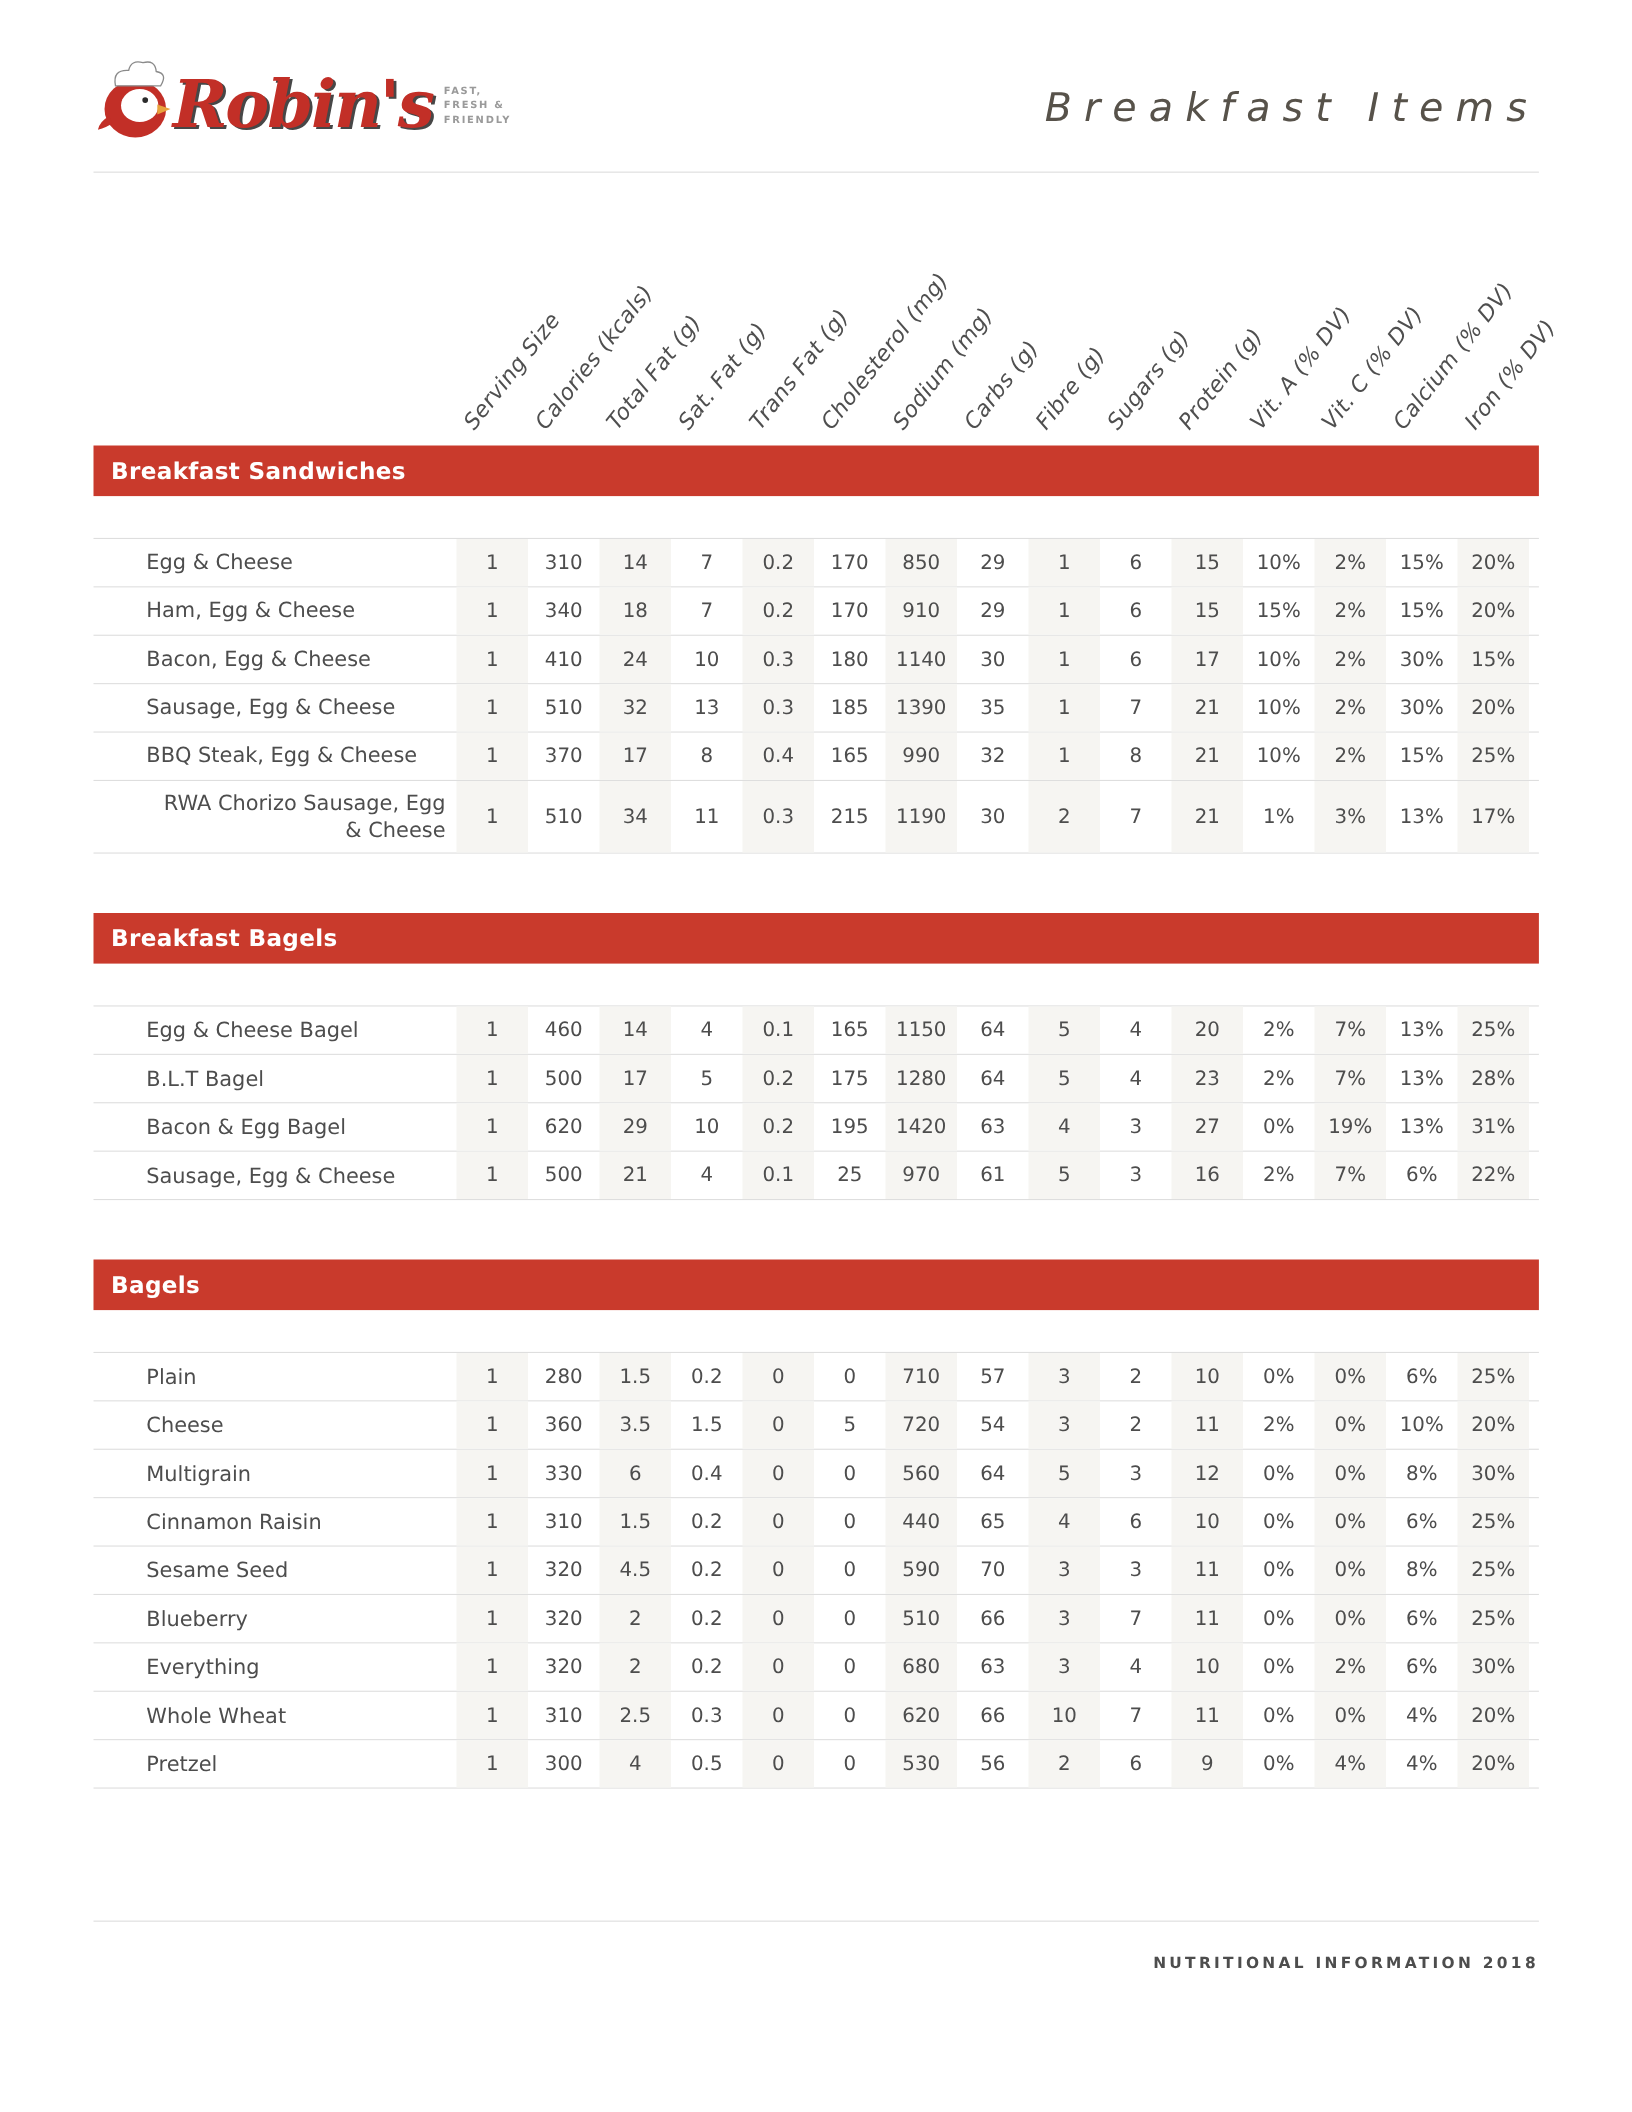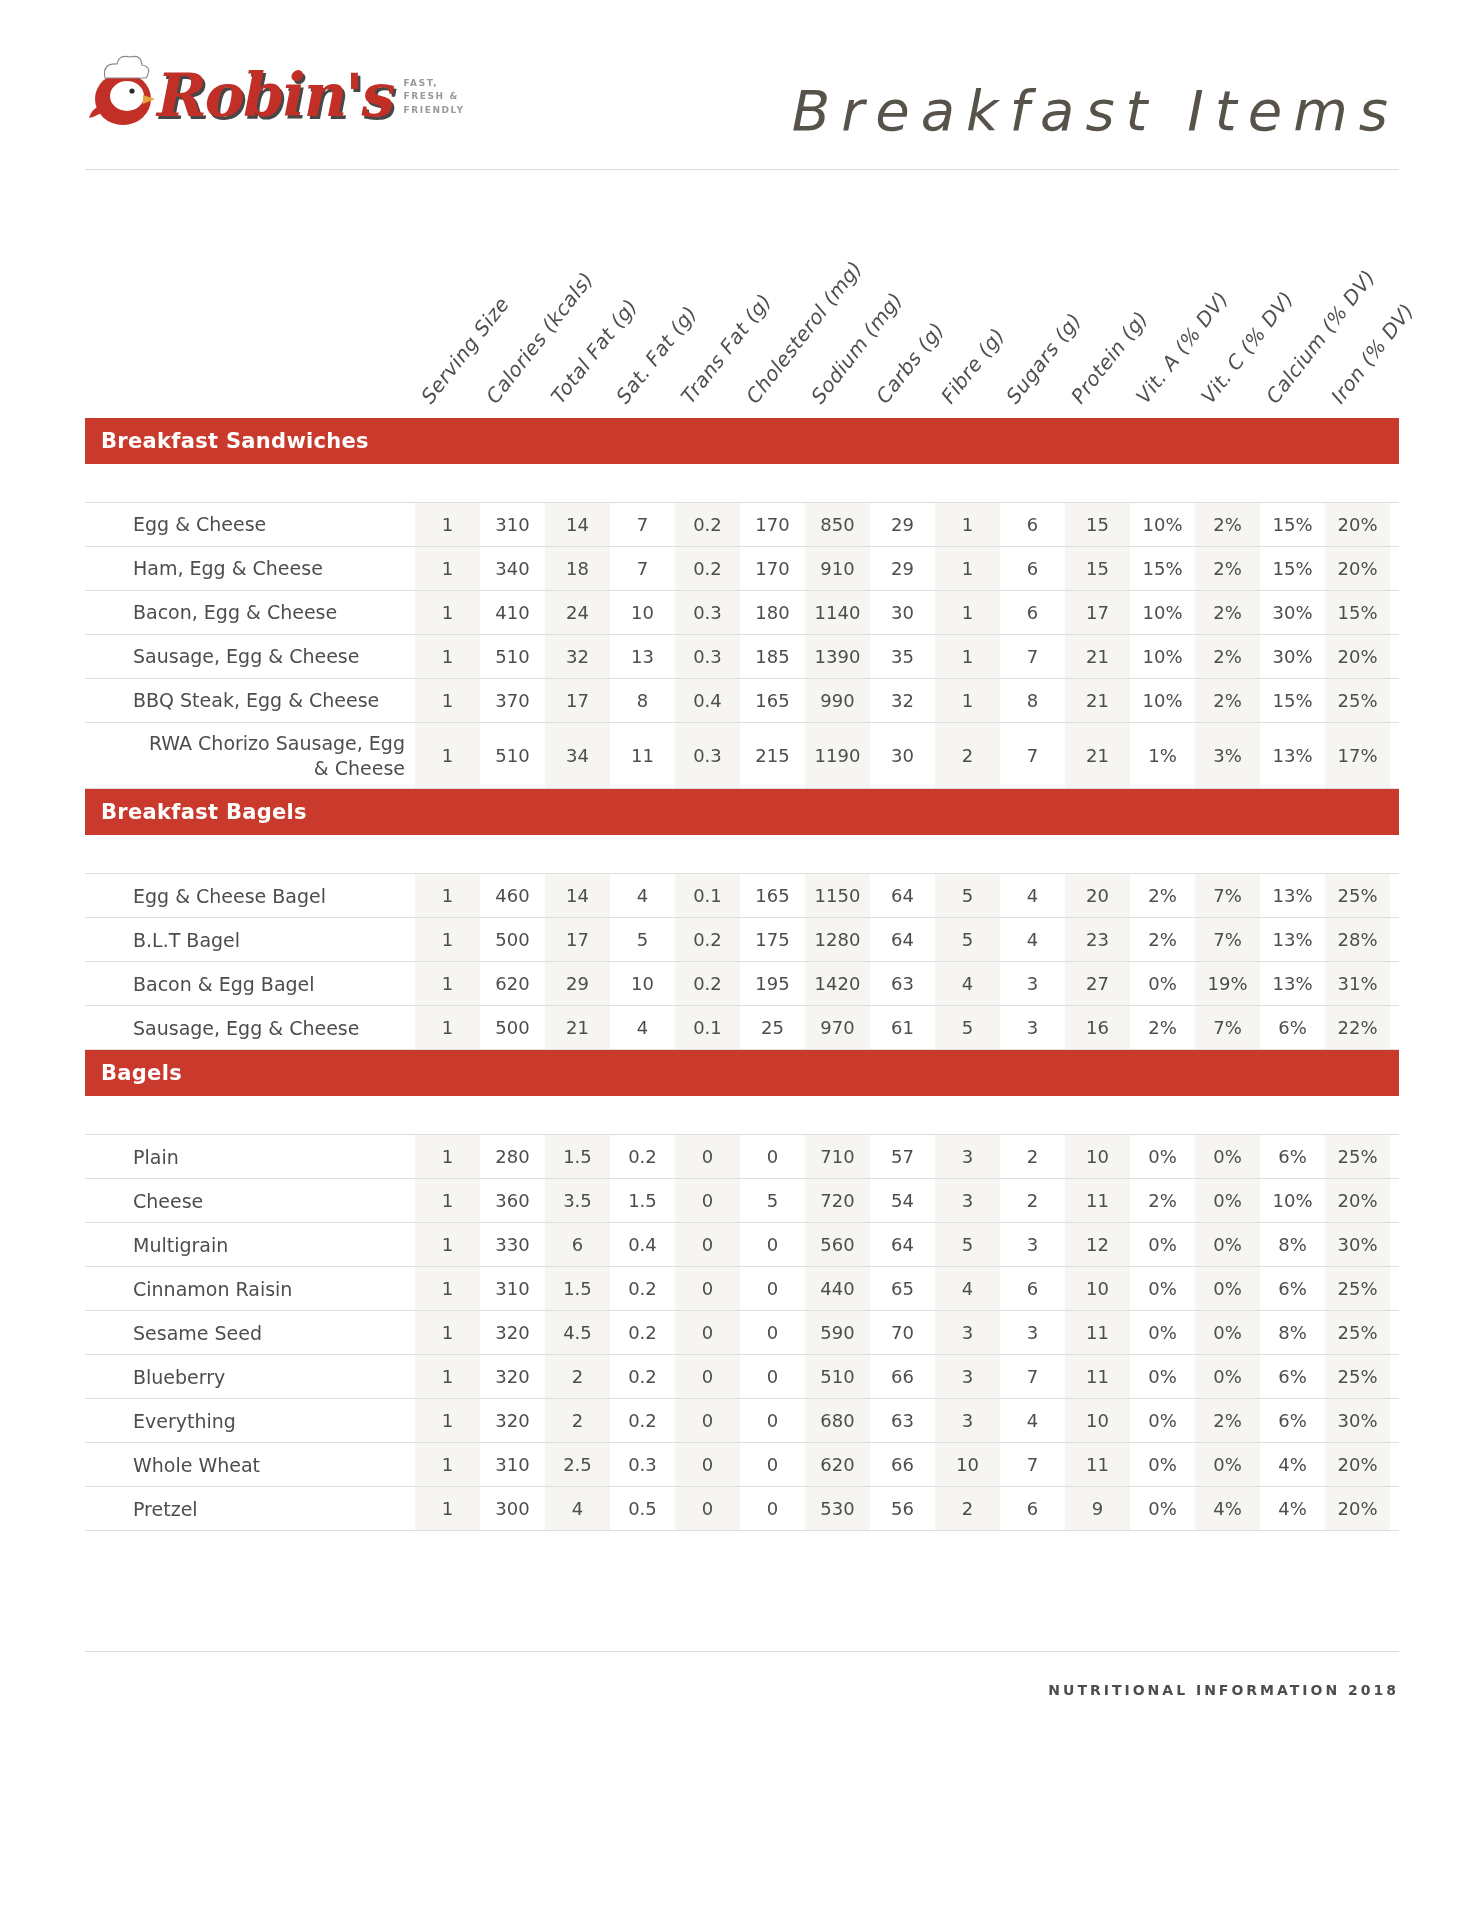--- a/index.html
+++ b/index.html
@@ -14,37 +14,37 @@
   .mascot { margin-right:-6px; }
   .brand-text { display:flex; align-items:flex-end; }
   .wordmark {
     font-family:"DejaVu Serif","Liberation Serif",serif;
     font-style:italic; font-weight:bold; font-size:60px; line-height:1;
     color:#c22f27; text-shadow:2.5px 2.5px 0 #474747; letter-spacing:-2px;
   }
   .tagline { margin-left:10px; margin-bottom:8px;margin-top:28px; }
   .tagline span { display:block; font-size:9px; font-weight:bold; letter-spacing:1.6px; color:#9a9a9a; line-height:1.45; }
   .doc-title {
-    margin-top:34px; font-style:italic; font-size:56px; letter-spacing:11px;
+    margin-top:34px; font-style:italic; font-size:36px; letter-spacing:11px;
     color:#57524a; white-space:nowrap;
   }
 
   .rule { height:1px; background:#dddddd; margin:26px 85px 0 85px; }
 
   
   .col-headers { position:relative; height:248px; margin:0 85px; }
   .col-label {
     position:absolute; bottom:10px; white-space:nowrap;
     transform:rotate(-52deg); transform-origin:0 100%;
     font-style:italic; font-size:20px; color:#4f4f4f; letter-spacing:0.4px;
   }
 
   
   .sections { margin:0 85px; }
-  .menu-section { }
+  .menu-section { margin-bottom:54px; }
   .section-bar { height:46px; background:#c93a2c; display:flex; align-items:center; padding-left:16px; }
   .section-title { color:#ffffff; font-weight:bold; font-size:21px; letter-spacing:0.3px; }
 
   .table { margin-top:38px; border-top:1px solid #dedede; }
   .row { display:flex; align-items:stretch; min-height:44px; border-bottom:1px solid #dedede; }
   .cell { display:flex; align-items:center; }
   .cell.name {
     width:330px; padding:8px 10px 8px 48px;
     font-size:19px; color:#4d4d4d; line-height:1.3;text-align:right;
   }

